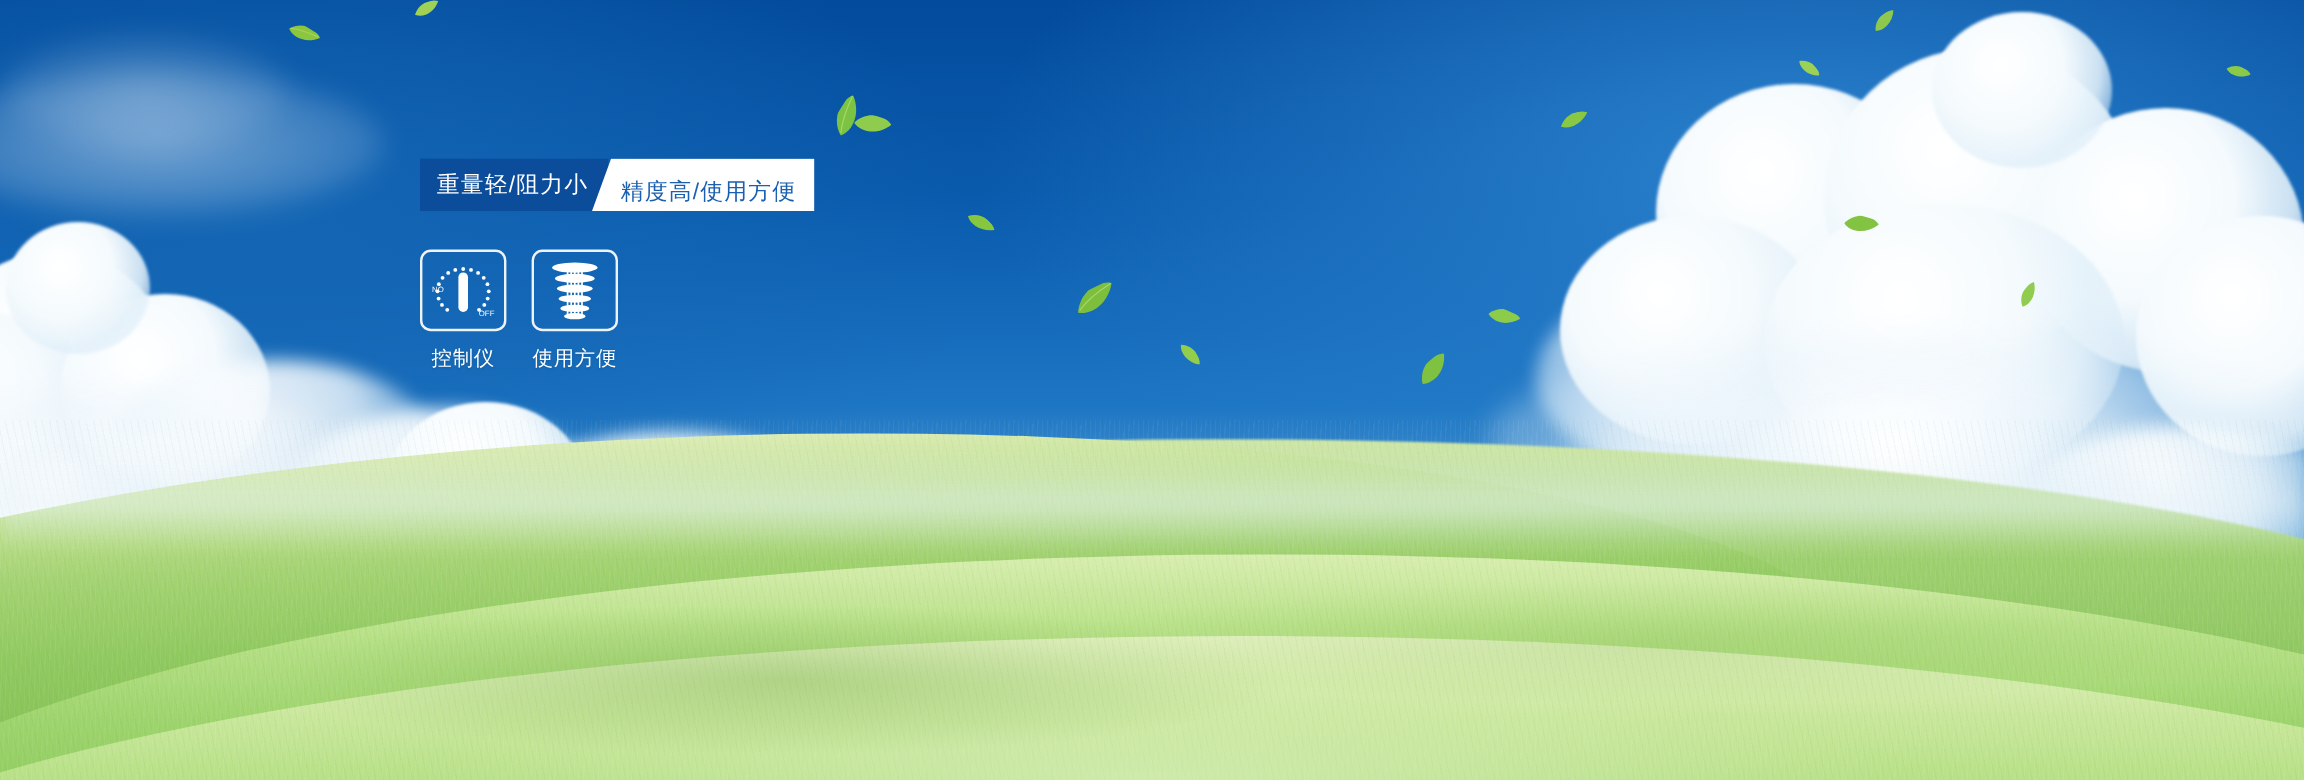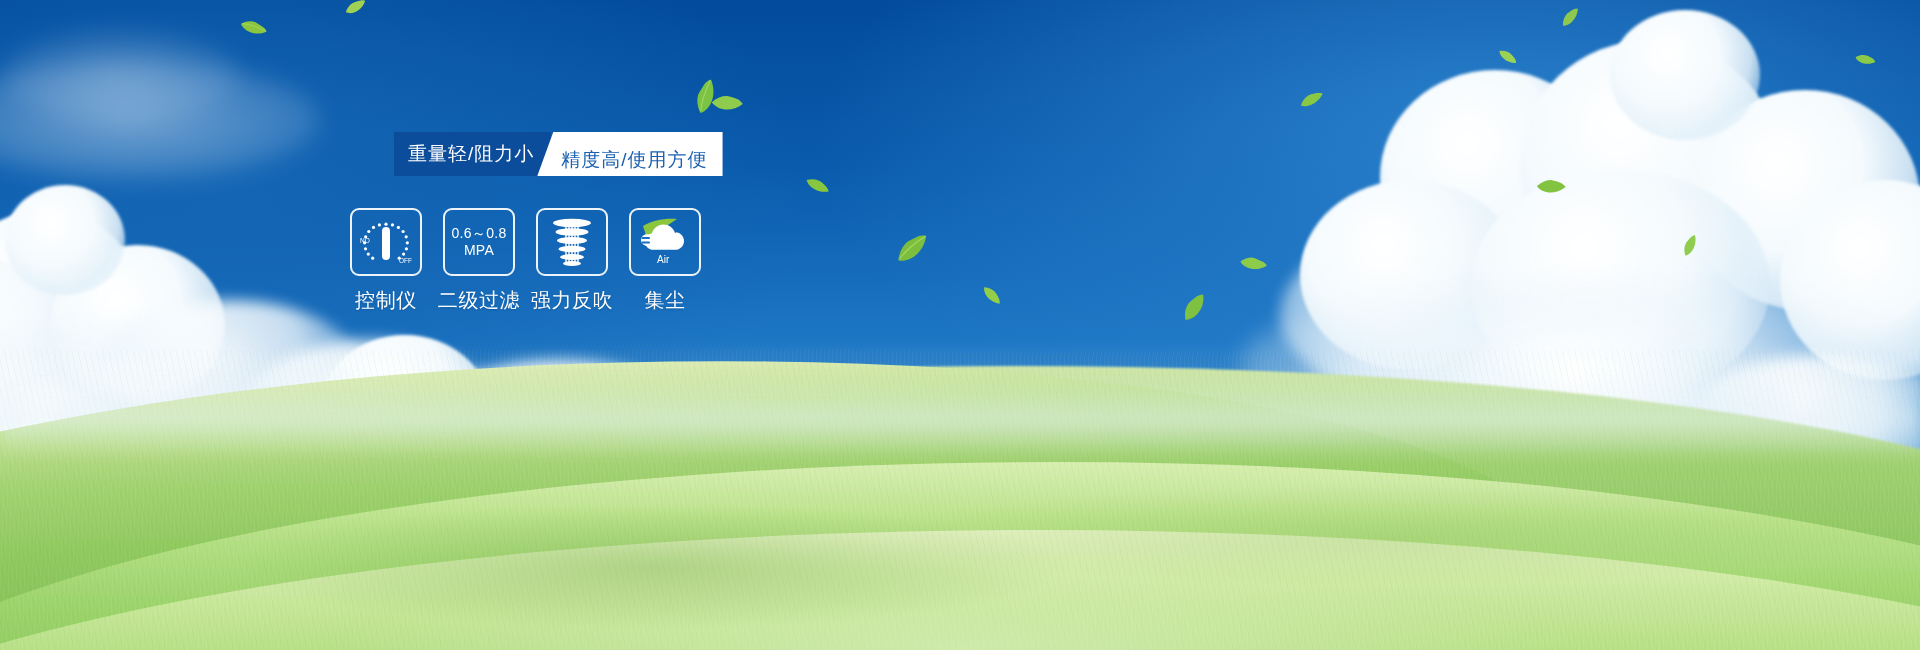--- a/index.html
+++ b/index.html
@@ -100,21 +100,21 @@
     line-height:1.12;
     letter-spacing:2px;
     font-weight:400;
     white-space:nowrap;
     text-shadow:0 1px 3px rgba(2,40,85,.28);
   }
 
   .tagbar { display:flex; margin-top:22px; height:44px; width:326px; }
   .tag {
     display:flex; align-items:center; justify-content:center;
-    font-size:19px; letter-spacing:1px; white-space:nowrap;margin-left:44px;
+    font-size:19px; letter-spacing:1px; white-space:nowrap;
   }
   .tag-blue {
     background:#0c4d9b; color:#ffffff;
     padding:0 17px 0 14px;
     clip-path:polygon(0 0, 100% 0, 100% 100%, 0 100%);
   }
   .tag-white {
     background:#ffffff; color:#1a5fb0;
     padding:12px 15px 0 24px;
     margin-left:-14px;
@@ -127,21 +127,21 @@
     width:72px; height:68px;
     border:2px solid rgba(255,255,255,.92);
     border-radius:9px;
     display:flex; flex-direction:column;
     align-items:center; justify-content:center;
     color:#ffffff;
   }
   .fbox-text { font-size:14px; line-height:1.22; text-align:center; letter-spacing:.3px; }
   .fbox-text .l2 { display:block; }
   .flabel {
-    margin-top:11px; color:#ffffff; font-size:20px;
+    margin-top:11px; color:#ffffff; font-size:17px;
     letter-spacing:.6px; white-space:nowrap;
     text-shadow:0 1px 2px rgba(2,40,85,.25);
   }
 </style>
 </head>
 <body>
 
 <div class="banner">
 
   <div class="sky"></div>
@@ -321,29 +321,20 @@
               <circle cx="13.7" cy="41.2" r="1.6"></circle>
             </g>
             <rect x="23" y="10" width="8" height="33" rx="4" fill="#ffffff"></rect>
             <text x="1" y="26" font-family="Liberation Sans, sans-serif" font-size="6.5" fill="#ffffff">NO</text>
             <text x="40" y="46" font-family="Liberation Sans, sans-serif" font-size="6.5" fill="#ffffff">OFF</text>
           </svg>
         </div>
         <div class="flabel">控制仪</div>
       </div>
 
-      <div class="feature">
-        <div class="fbox">
-          <div class="fbox-text">
-            <span class="l1">0.6～0.8</span>
-            <span class="l2">MPA</span>
-          </div>
-        </div>
-        <div class="flabel">二级过滤</div>
-      </div>
 
       <div class="feature">
         <div class="fbox">
           <svg width="50" height="52" viewBox="0 0 50 52">
             <g fill="#ffffff">
               <ellipse cx="25" cy="7" rx="19" ry="4.2"></ellipse>
               <ellipse cx="25" cy="16" rx="16.5" ry="3.8"></ellipse>
               <ellipse cx="25" cy="24.5" rx="15" ry="3.5"></ellipse>
               <ellipse cx="25" cy="33" rx="13.5" ry="3.2"></ellipse>
               <ellipse cx="25" cy="41" rx="12" ry="3"></ellipse>
@@ -351,37 +342,20 @@
             </g>
             <g stroke="#ffffff" stroke-width="1.4">
               <line x1="19" y1="7" x2="19" y2="47"></line>
               <line x1="22" y1="7" x2="22" y2="47"></line>
               <line x1="25" y1="7" x2="25" y2="47"></line>
               <line x1="28" y1="7" x2="28" y2="47"></line>
               <line x1="31" y1="7" x2="31" y2="47"></line>
             </g>
           </svg>
         </div>
-        <div class="flabel">强力反吹</div>
+        <div class="flabel">使用方便</div>
       </div>
 
 
-      <div class="feature">
-        <div class="fbox">
-          <svg width="56" height="48" viewBox="0 0 56 48">
-            <path d="M6 8 C16 2 28 0 40 1 C30 8 20 14 10 20 Z" fill="#8cc63f"></path>
-            <path d="M38 15 c-1.6-5-6.3-8.4-11.6-8.4 -5.4 0-10 3.6-11.4 8.6 -4 .7-7 4.1-7 8.2 0 4.6 3.8 8.4 8.4 8.4 h21.8 c4.9 0 8.8-4 8.8-8.9 0-4.4-3.2-8-7.4-8.7 z" fill="#ffffff"></path>
-            <g fill="#ffffff">
-              <path d="M4 22 c0-3.2 2.6-5.8 5.8-5.8 3.2 0 5.8 2.6 5.8 5.8 0 3.2-2.6 5.8-5.8 5.8 C6.6 27.8 4 25.2 4 22 z" opacity=".95"></path>
-            </g>
-            <g stroke="#1a6fc0" stroke-width="2" fill="none" stroke-linecap="round">
-              <line x1="5.5" y1="20" x2="12" y2="20"></line>
-              <line x1="5.5" y1="24.5" x2="12" y2="24.5"></line>
-            </g>
-            <text x="20" y="45" font-family="Liberation Sans, sans-serif" font-size="10" fill="#ffffff">Air</text>
-          </svg>
-        </div>
-        <div class="flabel">集尘</div>
-      </div>
 
     </div>
   </div>
 </div>
 
 </body></html>

